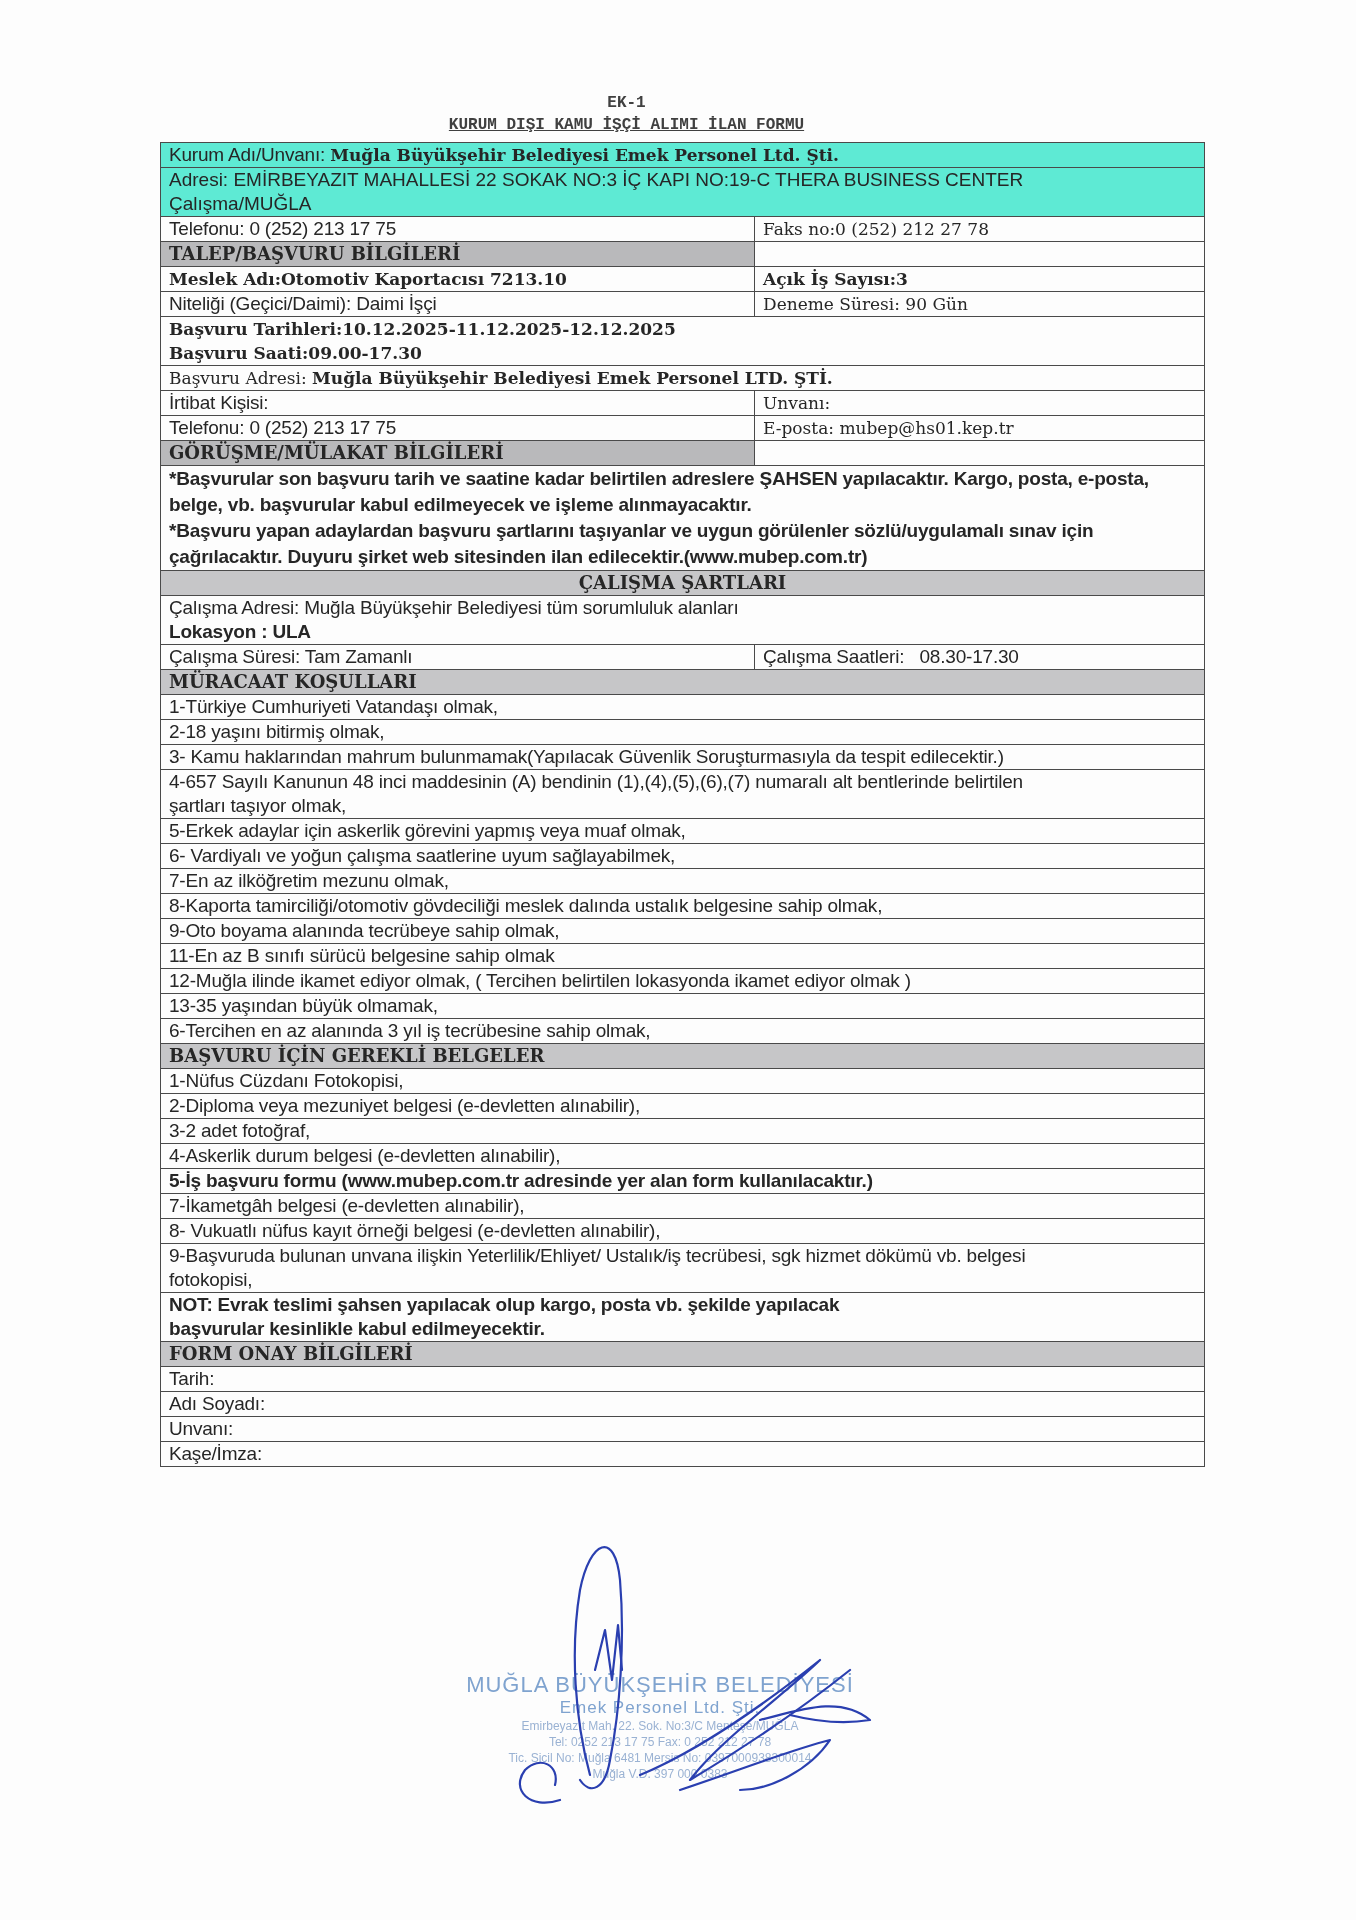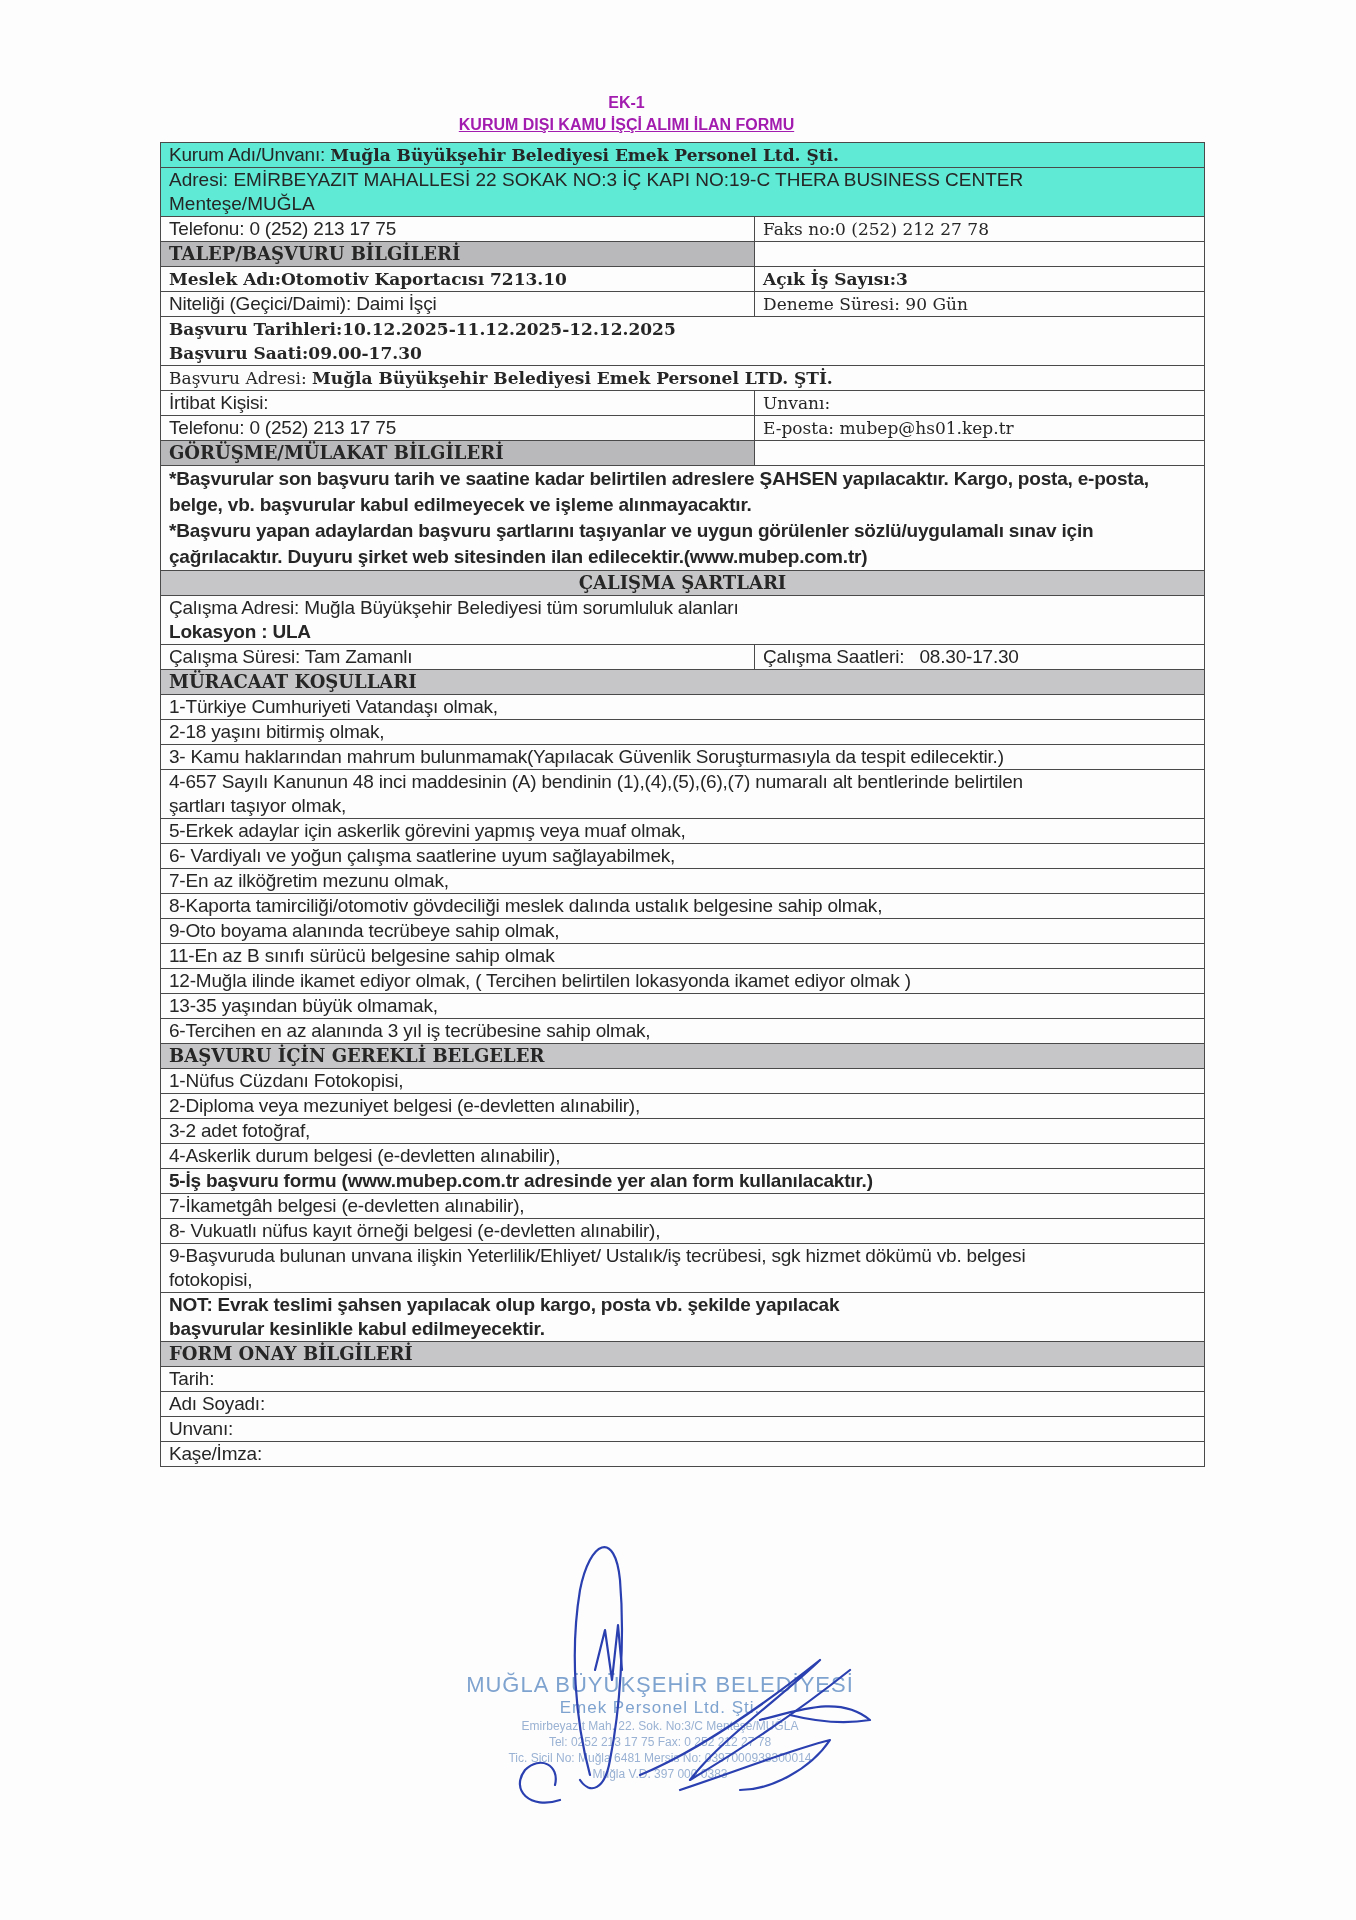--- a/index.html
+++ b/index.html
@@ -1,19 +1,19 @@
 <!DOCTYPE html>
 <html><head>
 <meta charset="utf-8">
 <style>
   html,body{margin:0;padding:0;}
   body{width:1356px;height:1920px;background:#fdfdfd;position:relative;overflow:hidden;
        font-family:"Liberation Sans", "DejaVu Sans", sans-serif;color:#222;}
   .heading{position:absolute;left:0;width:1253px;text-align:center;
-           font-family:Liberation Sans, sans-serif;font-weight:bold;font-size:16px;color:#a21caf;}
+           font-family:Liberation Mono, monospace;font-weight:bold;font-size:16px;color:#404040;}
   #h1{top:94px;}
   #h2{top:116px;}
   #h2 span{text-decoration:underline;}
   table.form{position:absolute;left:160px;top:142px;width:1044px;border-collapse:collapse;
              font-family:"Liberation Sans", sans-serif;font-size:19px;line-height:24px;table-layout:fixed;}
   table.form td{border:1.6px solid #4a4a4a;padding:0 8px;vertical-align:top;color:#262626;}
   col.c1{width:594px;} col.c2{width:450px;}
   .band{background:#c6c6c8;font-weight:bold;font-family:"DejaVu Serif", serif;font-size:18px;}
   .band-big{height:68px;vertical-align:bottom !important;font-size:20px;padding-bottom:10px !important;}
   .band-half{background:#b9b9bb;}
@@ -40,21 +40,21 @@
       <col class="c1">
       <col class="c2">
     </colgroup>
   <tbody>
   <tr>
     <td colspan="2" class="white"><span class="cond">Kurum Adı/Unvanı: </span><span class="b">Muğla Büyükşehir Belediyesi Emek Personel Ltd. Şti.</span></td>
   </tr>
   <tr>
     <td colspan="2" class="white">
       <div>Adresi: EMİRBEYAZIT MAHALLESİ 22 SOKAK NO:3 İÇ KAPI NO:19-C  THERA BUSINESS CENTER</div>
-      <div>Menteşe/MUĞLA</div>
+      <div>Çalışma/MUĞLA</div>
     </td>
   </tr>
   <tr>
     <td class="cond">Telefonu: 0 (252) 213 17 75</td>
     <td class="serif">Faks no:0 (252) 212 27 78</td>
   </tr>
 
   <tr>
     <td class="band band-half">TALEP/BAŞVURU BİLGİLERİ</td>
     <td></td>

